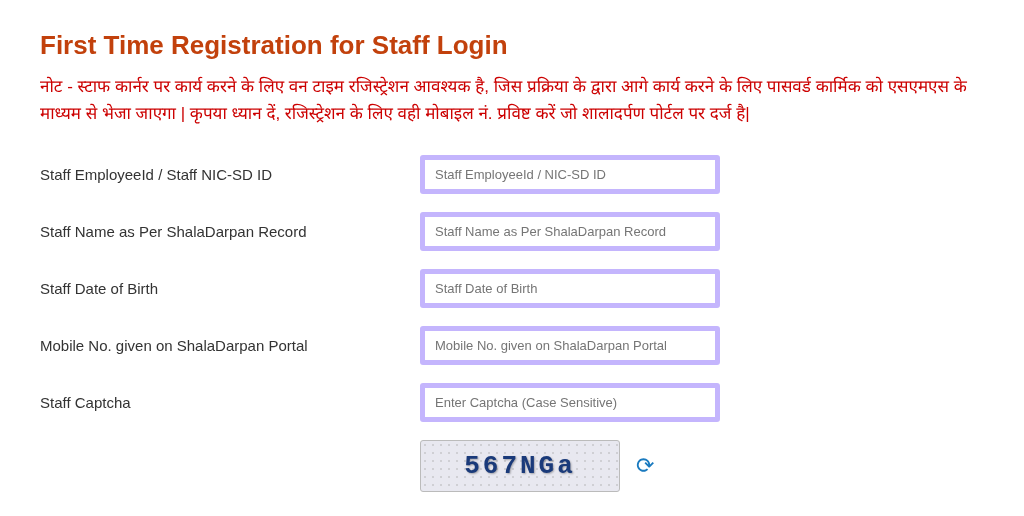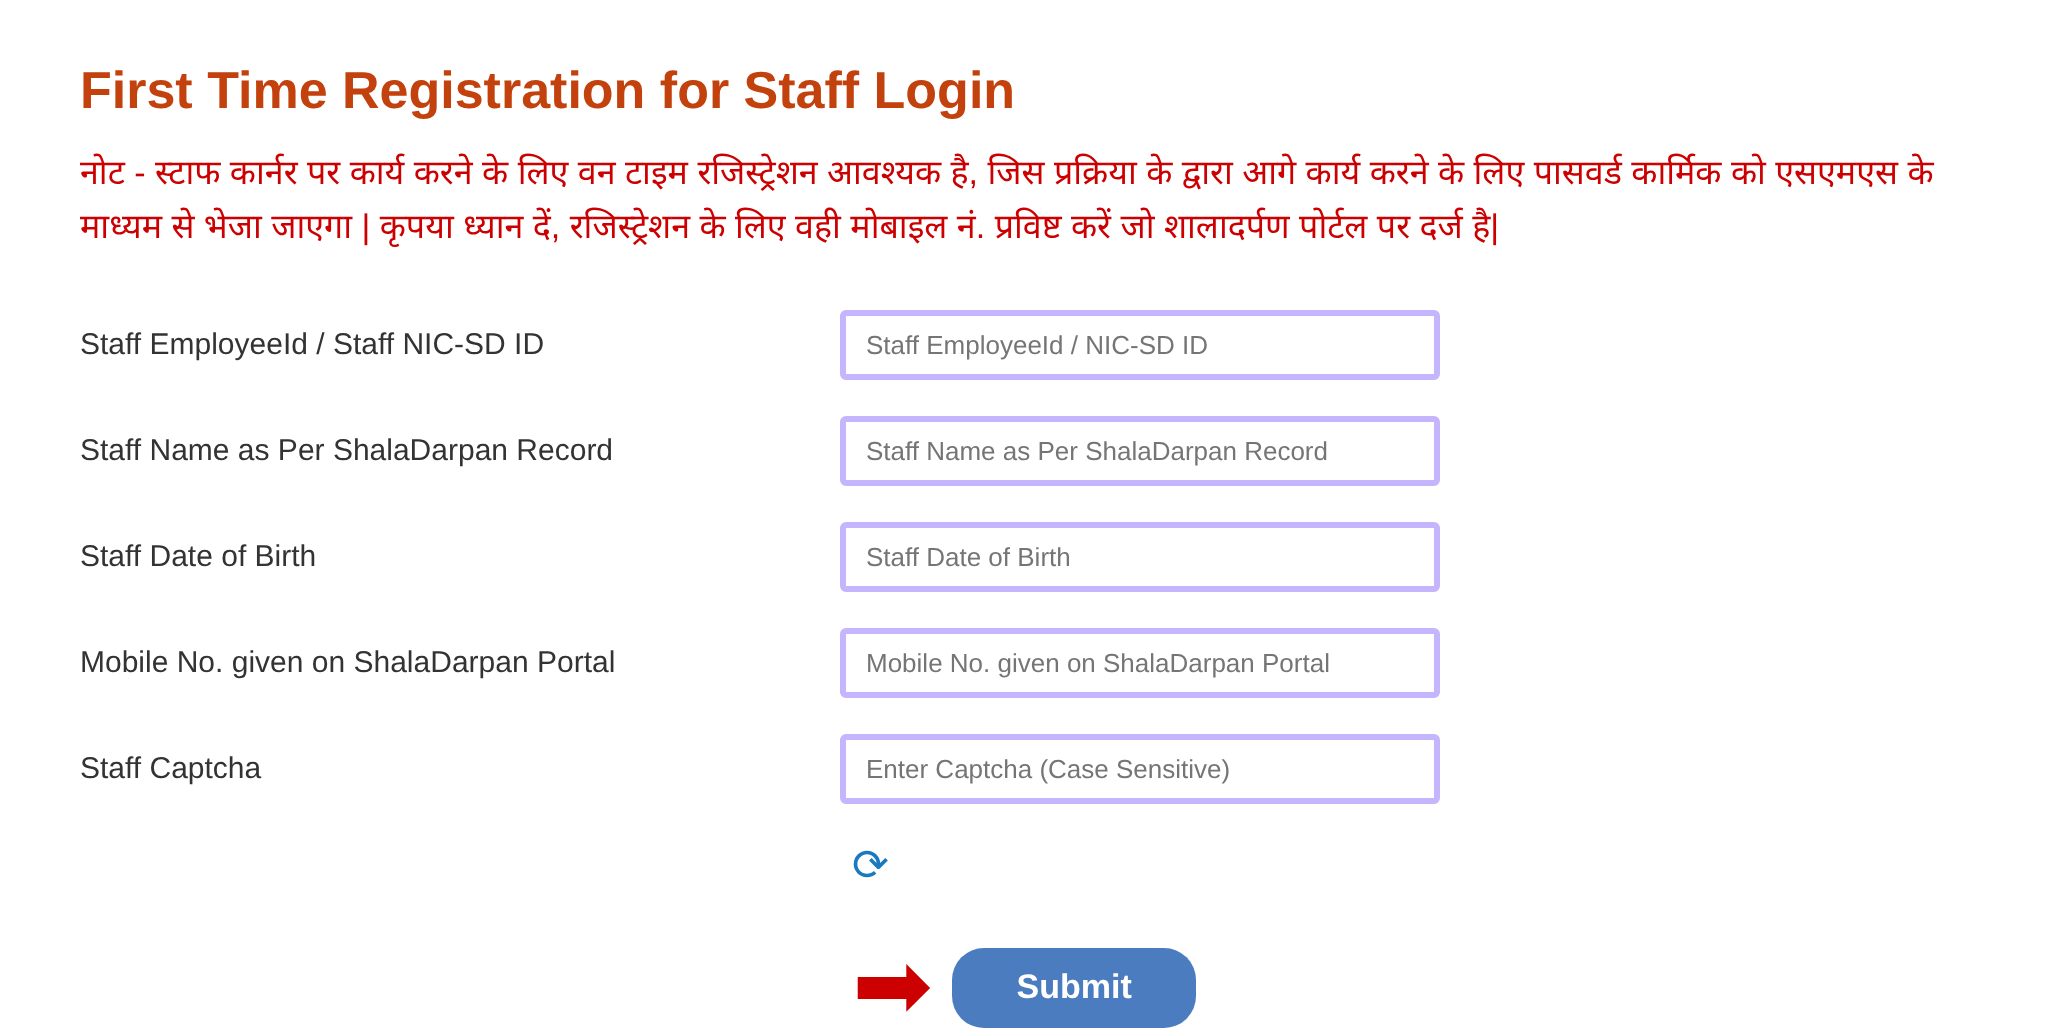--- a/index.html
+++ b/index.html
@@ -44,21 +44,21 @@
     .form-label {
       width: 380px;
       font-size: 15px;
       color: #333;
       padding-right: 20px;
     }
 
     .form-input {
       width: 300px;
       padding: 7px 10px;
-      border: 3px solid #c4b5fd;
+      border: 5px solid #c4b5fd;
       border-radius: 3px;
       font-size: 13px;
       color: #0c4a6e;
       outline: none;
     }
 
     .captcha-row {
       display: flex;
       align-items: center;
       margin-bottom: 18px;
@@ -158,20 +158,24 @@
     <label class="form-label">Mobile No. given on ShalaDarpan Portal</label>
     <input class="form-input" type="text" placeholder="Mobile No. given on ShalaDarpan Portal" style="">
   </div>
 
   <div class="form-row">
     <label class="form-label">Staff Captcha</label>
     <input class="form-input" type="text" placeholder="Enter Captcha (Case Sensitive)" style="">
   </div>
 
   <div class="captcha-row">
+    <div class="captcha-box">
+      <div class="captcha-dots"></div>
+      <span class="captcha-text">567NGa</span>
+    </div>
     <span class="captcha-refresh" title="Refresh Captcha">⟳</span>
   </div>
 
   <div class="submit-row">
     <span class="arrow-icon">➡</span>
     <button class="submit-btn">Submit</button>
   </div>
 
 </div>
 

